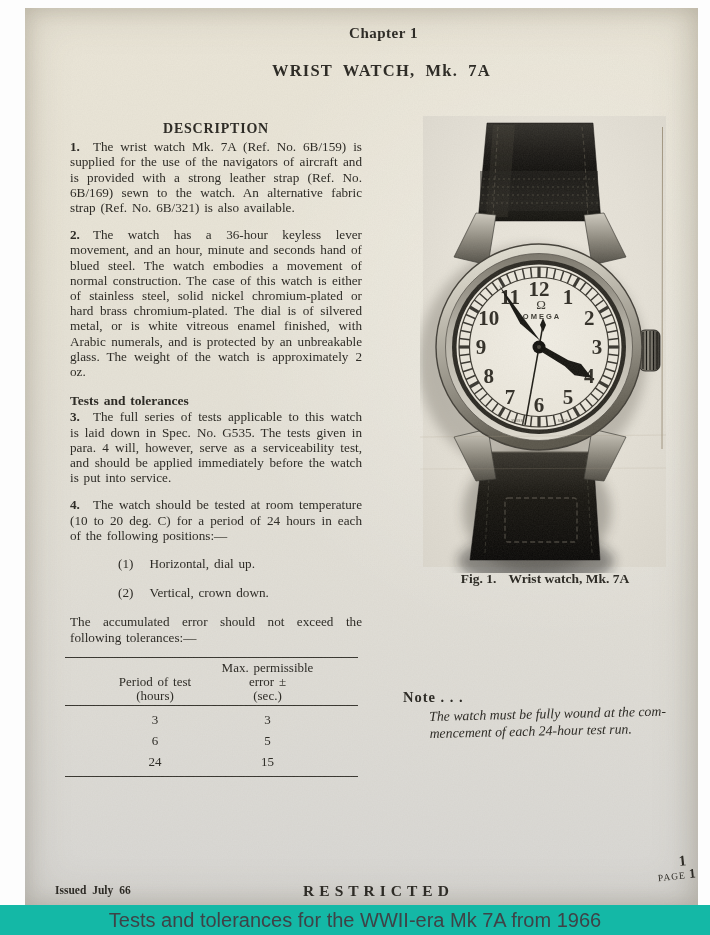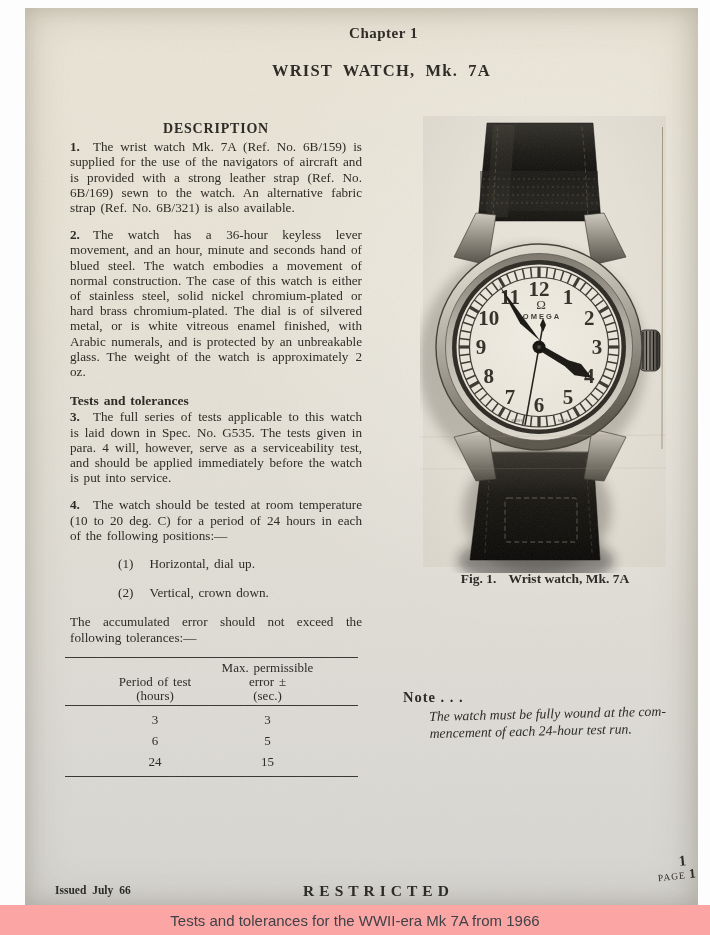--- a/index.html
+++ b/index.html
@@ -60,22 +60,22 @@
   
   .footer-issued{position:absolute;left:30px;top:876px;font-size:11.5px;font-weight:bold;word-spacing:3px;}
   .footer-restricted{position:absolute;left:0;top:874px;width:673px;padding-left:34px;text-align:center;
                      font-size:15.5px;font-weight:bold;letter-spacing:5px;}
   .page-corner{position:absolute;left:600px;top:848px;width:70px;text-align:right;transform:rotate(-6deg);}
   .corner-one{font-size:15px;font-weight:bold;line-height:14px;padding-right:8px;}
   .corner-page{font-size:9.5px;letter-spacing:1px;line-height:13px;}
   .corner-page .pg-num{font-size:13px;font-weight:bold;letter-spacing:0;}
 
   
-  .caption-bar{position:absolute;left:0;top:905px;width:710px;height:30px;background:#fca5a5;
-               font-family:"Liberation Sans",sans-serif;color:#3e4347;font-size:15px;
+  .caption-bar{position:absolute;left:0;top:905px;width:710px;height:30px;background:#14b8a6;
+               font-family:"Liberation Sans",sans-serif;color:#3e4347;font-size:20px;
                display:flex;align-items:center;justify-content:center;}
 </style>
 </head>
 <body>
 
 <div class="stage">
   <div class="scan">
 
     <div class="chapter">Chapter 1</div>
     <div class="doc-title">WRIST WATCH, Mk. 7A</div>

